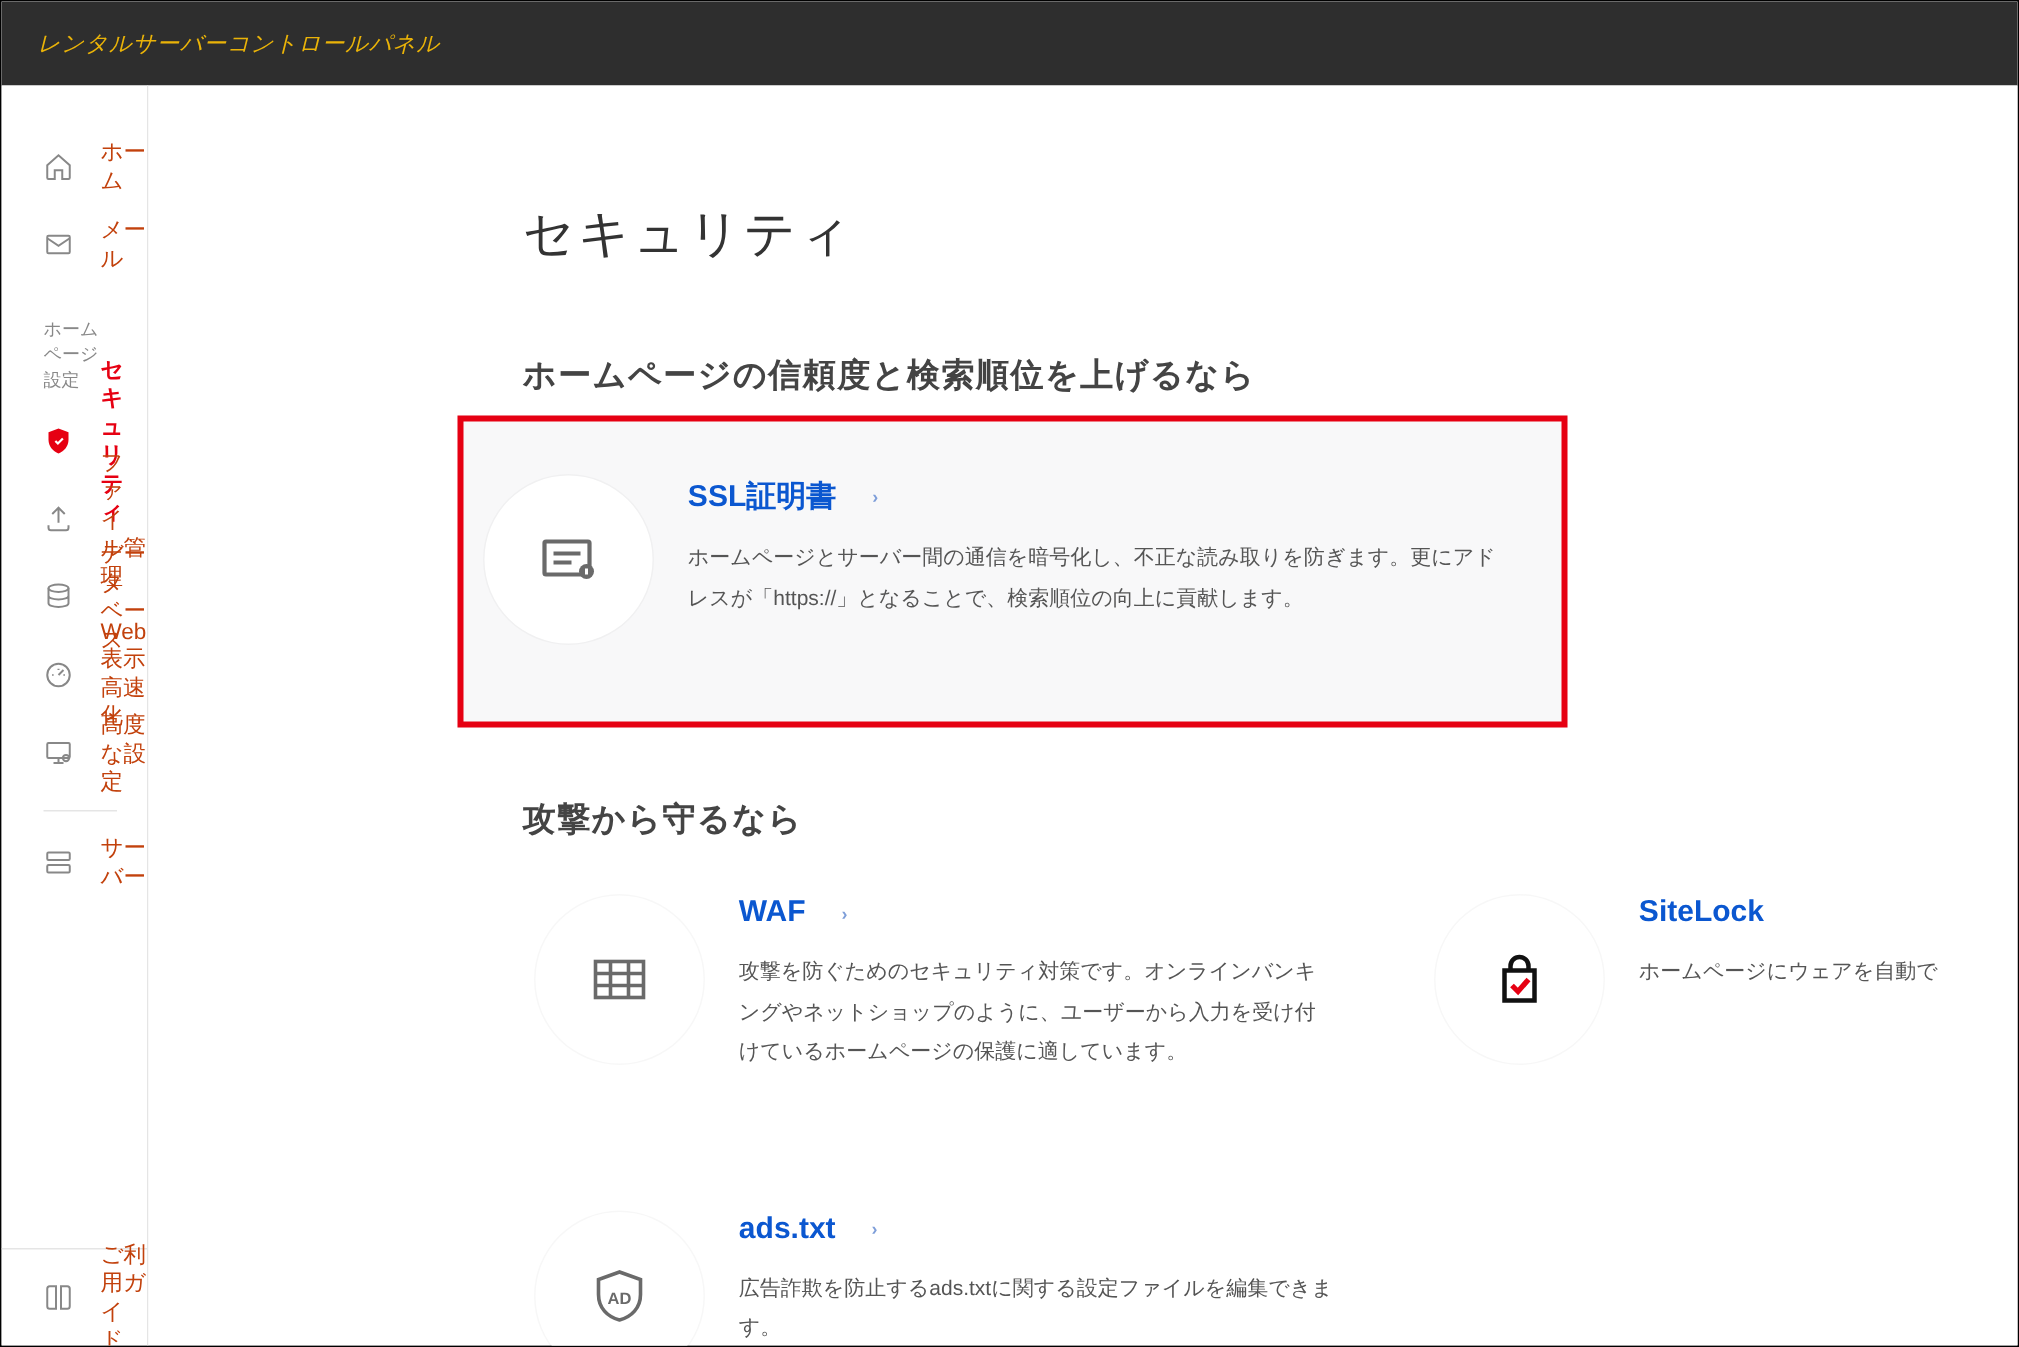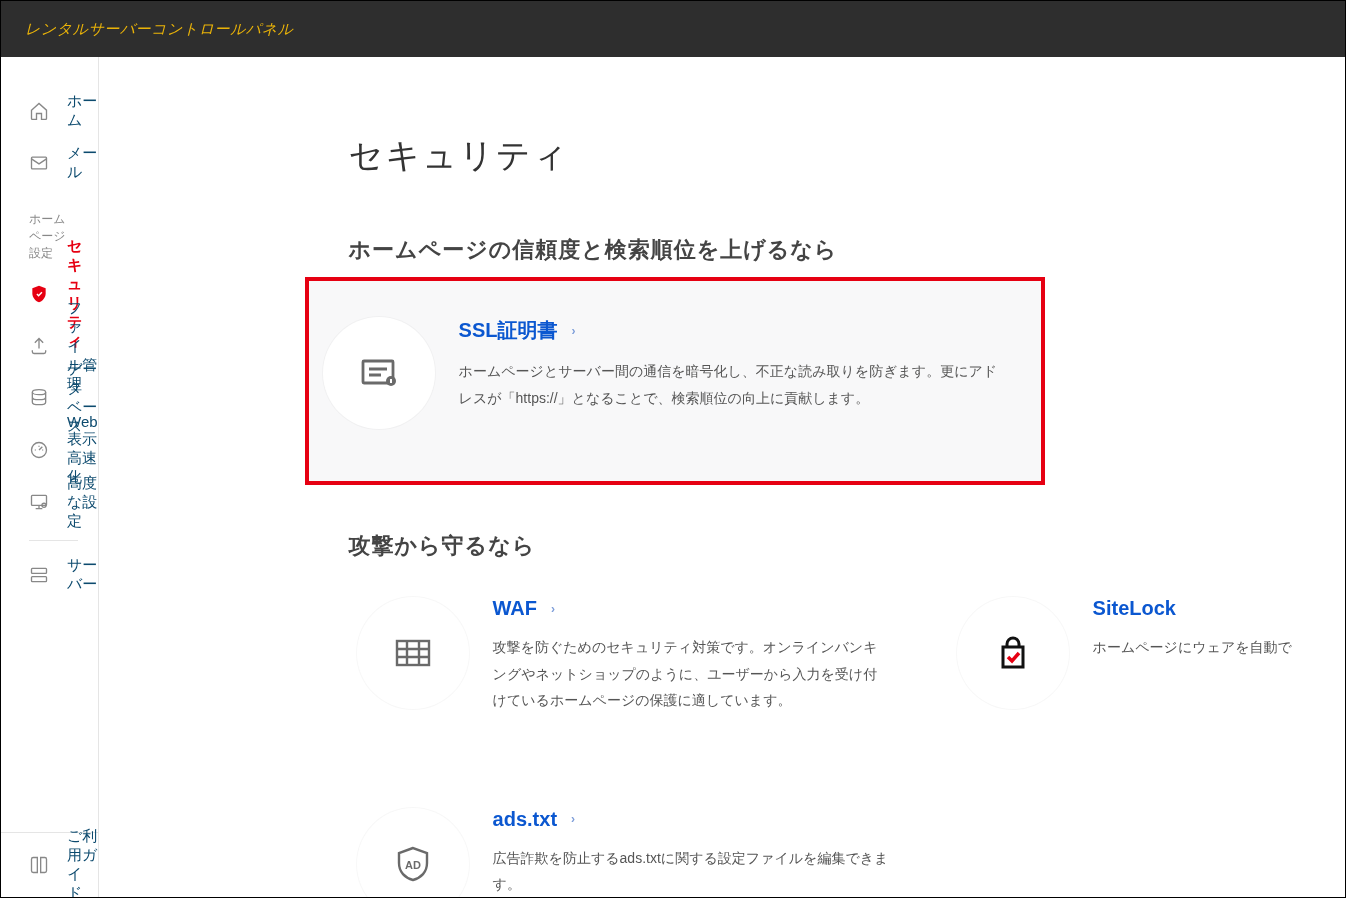--- a/index.html
+++ b/index.html
@@ -95,21 +95,21 @@
     background: #fff;
   }
   .sidebar-scroll { flex: 1; }
   .nav-item {
     display: flex;
     align-items: center;
     height: 52px;
     padding-left: 28px;
     gap: 18px;
     font-size: 15px;
-    color: #0c4a6e;
+    color: #c2410c;
     cursor: pointer;
   }
   .nav-item.active {
     color: #e60012;
     font-weight: bold;
   }
   .nav-item .nav-icon {
     width: 20px;
     height: 20px;
     display: flex;
@@ -197,21 +197,21 @@
     box-shadow: 0 0 0 1px rgba(0,0,0,0.03);
   }
   .card.highlight .card-icon-circle{background:#fff;}
   .card-body{flex:1; min-width:0;}
   .card-title{
     color:#0b57d0;
     font-size:20px;
     font-weight:bold;
     display:flex;
     align-items:center;
-    gap:14px;
+    gap:24px;
     margin-bottom:14px;
     cursor:pointer;
   }
   .card-title .chev{font-size:12px; color:#7e9ed9;}
   .card-desc{
     font-size:14px;
     line-height:1.9;
     color:#555;
   }
 

